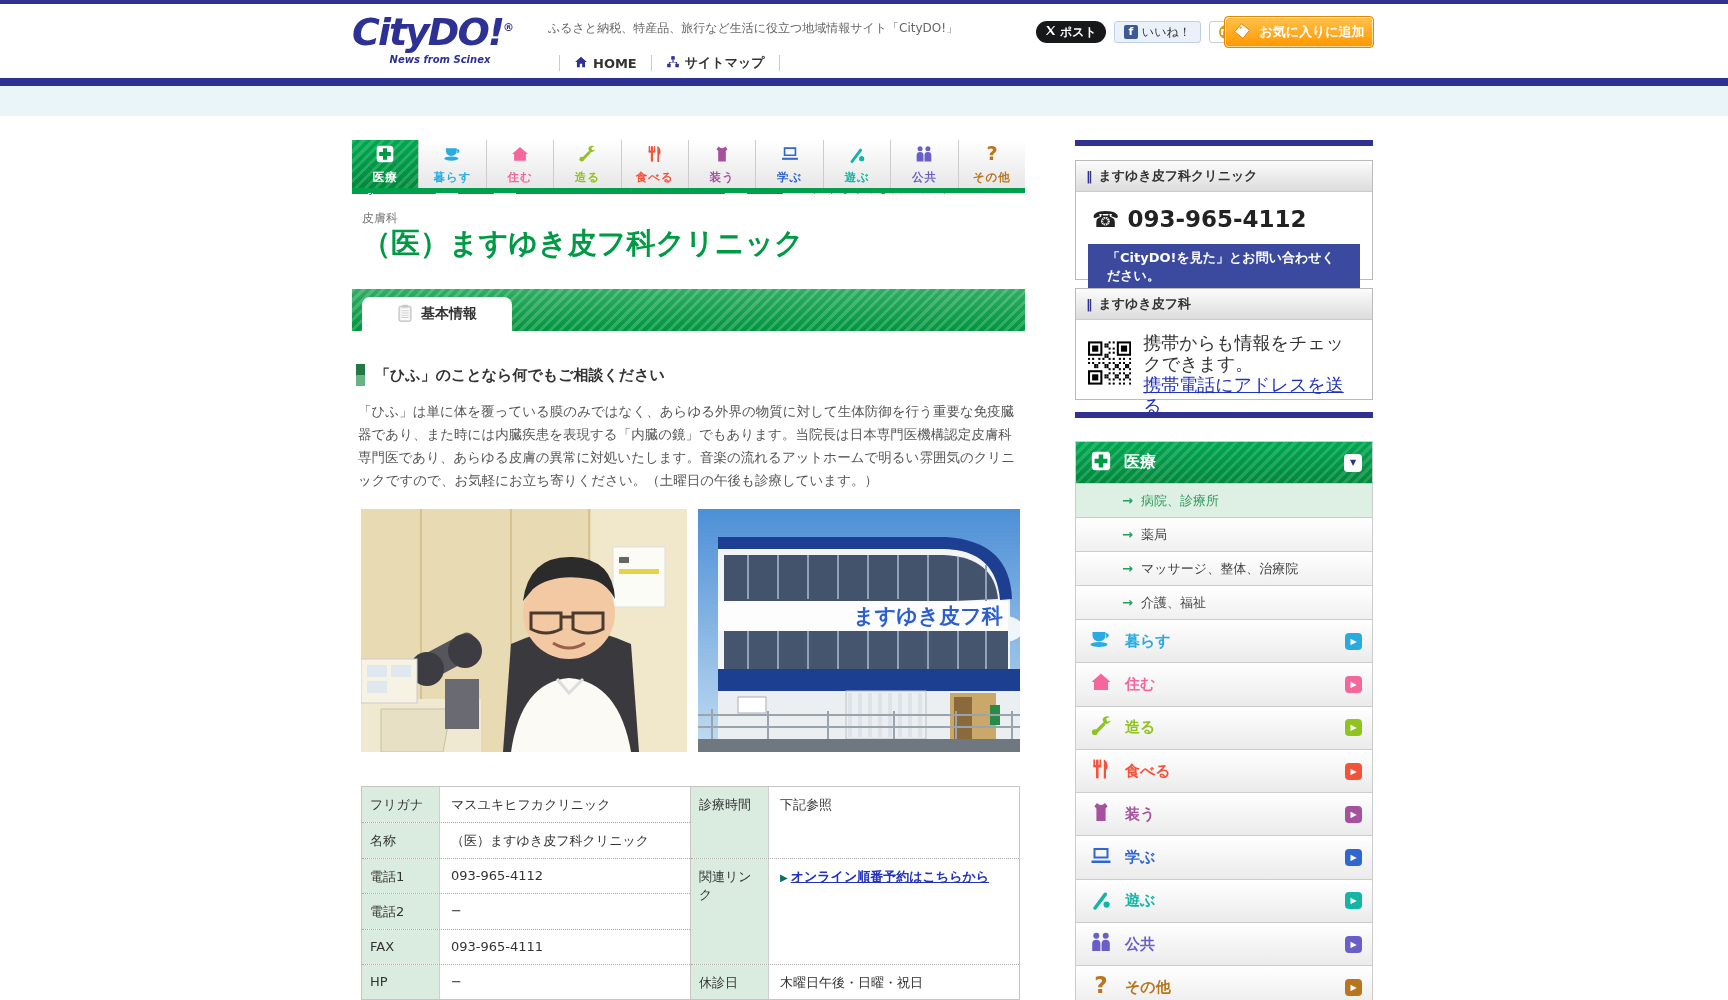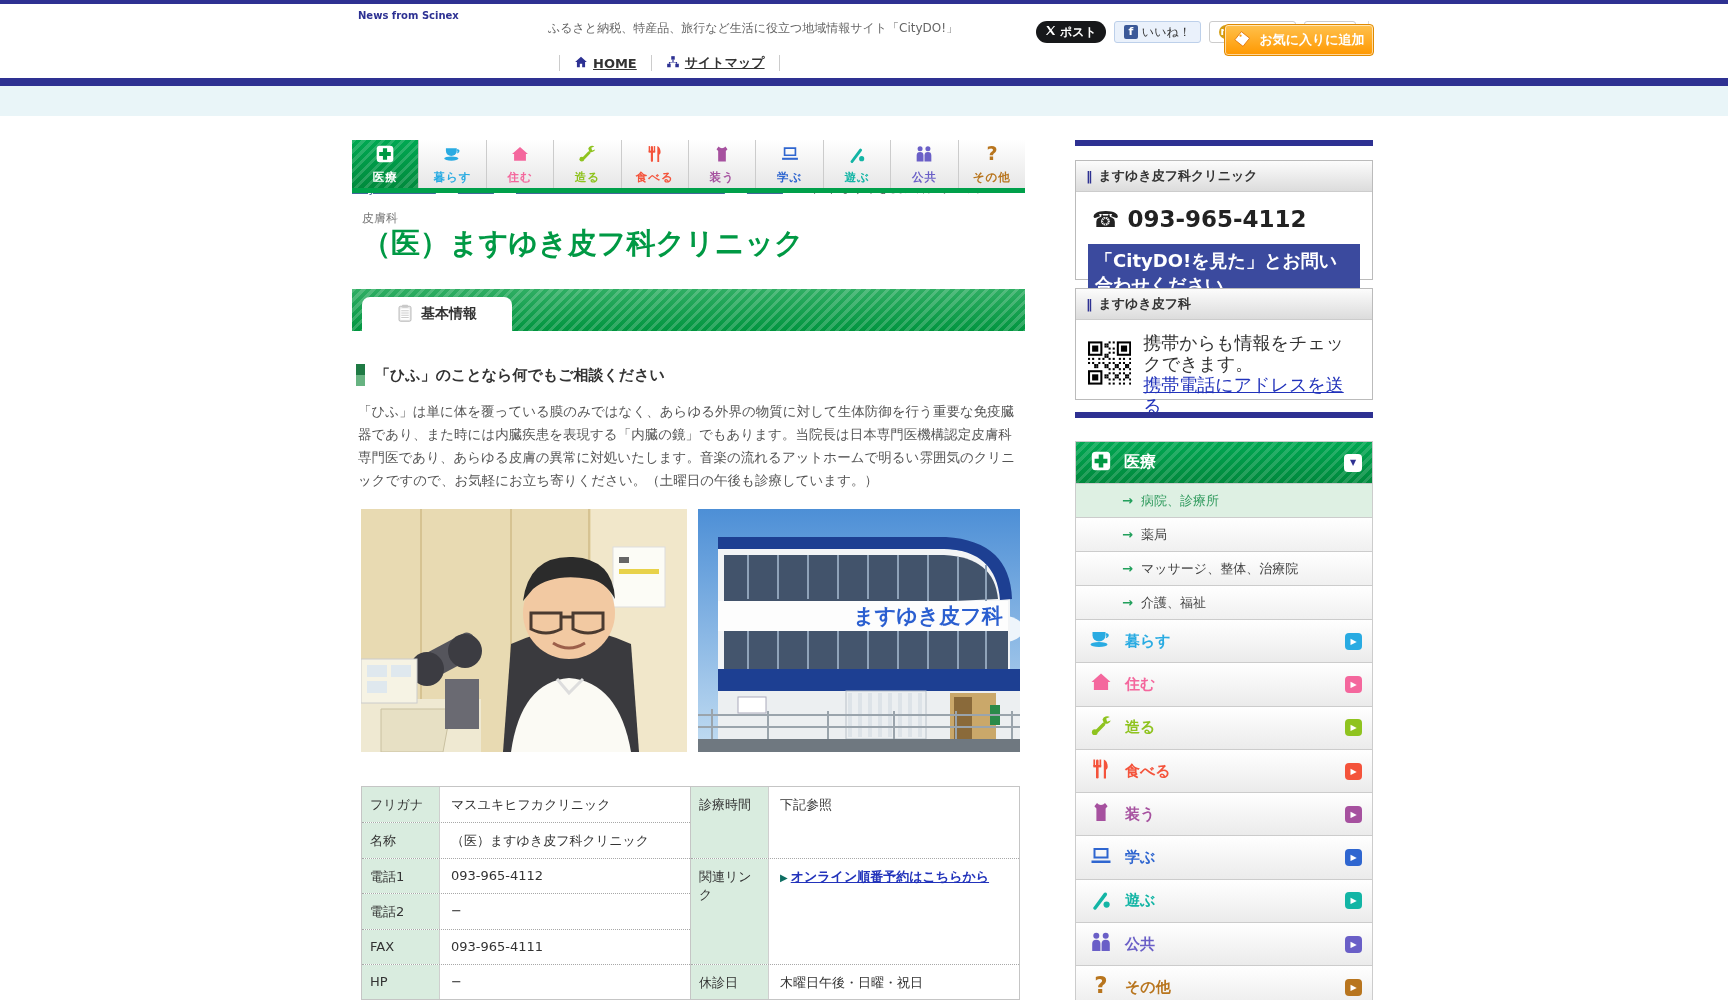--- a/index.html
+++ b/index.html
@@ -5,37 +5,37 @@
   html,body{margin:0;padding:0;}
   body{width:1728px;height:1000px;position:relative;background:#fff;overflow:hidden;
        font-family:"DejaVu Sans","Liberation Sans",sans-serif;color:#333;}
   .abs{position:absolute;}
   
   #topbar{top:0;left:0;width:1728px;height:4px;background:#2e3192;}
   #header{top:4px;left:0;width:1728px;height:74px;background:#fff;}
   #logo{left:352px;top:4px;width:170px;height:66px;cursor:pointer;}
   #logo .brand{font-size:38px;font-weight:900;font-style:italic;color:#2d3193;letter-spacing:-2px;line-height:40px;}
   #logo .brand sup{font-size:11px;}
-  #logo .sub{font-size:10px;font-weight:bold;color:#2d3193;margin-top:2px;margin-left:6px;}
+  #logo .sub{font-size:10px;font-weight:bold;font-style:italic;color:#2d3193;margin-top:2px;margin-left:6px;text-align:center;}
   #tagline{left:548px;top:16px;font-size:12px;color:#666;}
-  #hnav{left:545px;top:50px;display:flex;align-items:center;font-size:13px;font-weight:bold;color:#333;text-decoration:underline;}
+  #hnav{left:545px;top:50px;display:flex;align-items:center;font-size:13px;font-weight:bold;color:#333;}
   #hnav .sep{width:1px;height:16px;background:#ccc;margin:0 14px;}
   .hnav-item{display:flex;align-items:center;gap:5px;cursor:pointer;}
   
   #social{left:1036px;top:16px;display:flex;align-items:center;gap:8px;height:24px;}
   .sbtn{display:flex;align-items:center;gap:4px;font-size:12px;height:22px;padding:0 9px;border-radius:3px;box-sizing:border-box;cursor:pointer;}
   #btn-xpost{background:#17181a;color:#fff;border-radius:11px;font-weight:bold;}
   #btn-fb{background:#eaf1fb;border:1px solid #bdd0ea;color:#333;}
   #btn-fb .fbox{width:14px;height:14px;background:#3b5998;color:#fff;border-radius:2px;font-size:11px;font-weight:bold;text-align:center;line-height:14px;}
   #btn-mixi{background:#fff;border:1px solid #ccc;color:#333;}
   #btn-mixi .mcirc{width:14px;height:14px;background:#d4a017;color:#fff;border-radius:50%;font-size:10px;font-weight:bold;text-align:center;line-height:14px;}
   #btn-gp{background:#fff;border:1px solid #ccc;color:#444;}
   #btn-gp .g{color:#dd4b39;font-weight:bold;font-size:15px;}
   #social .vsep{width:1px;height:22px;background:#ddd;margin-left:4px;}
-  #fav-btn{left:1224px;top:20px;width:148px;height:30px;background:linear-gradient(#ffc14d,#ff9800);
+  #fav-btn{left:1224px;top:12px;width:148px;height:30px;background:linear-gradient(#ffc14d,#ff9800);
            border:1px solid #e08a00;border-radius:4px;box-shadow:inset 0 0 0 1px rgba(255,255,255,.6);
            display:flex;align-items:center;justify-content:center;gap:6px;color:#fff;font-size:13px;font-weight:bold;cursor:pointer;}
   
   #bluebar{top:78px;left:0;width:1728px;height:8px;background:#2e3192;}
   #crumbrow{top:86px;left:0;width:1728px;height:30px;background:#e9f5f8;}
   #breadcrumb{left:352px;top:94px;font-size:12px;color:#555;}
   #breadcrumb a{color:#44679c;text-decoration:underline;cursor:pointer;}
   #breadcrumb .sep{color:#888;margin:0 6px;}
   #region-select{right:356px;top:91px;position:absolute;font-size:12px;height:21px;}
   
@@ -72,21 +72,21 @@
   .tval .mk{color:#0d6e62;font-size:10px;margin-right:3px;}
   
   #sidebar{left:1075px;top:140px;width:298px;height:860px;}
   .navybar{position:absolute;left:0;width:298px;height:6px;background:#2e3192;}
   .sbox{position:absolute;left:0;width:298px;background:#fff;border:1px solid #bbb;box-sizing:border-box;}
   .sbox-h{height:30px;background:linear-gradient(#fcfcfc,#dcdcdc);border-bottom:1px solid #ccc;
           display:flex;align-items:center;padding-left:10px;font-size:13px;font-weight:bold;color:#333;gap:6px;}
   .sbox-h .dbar{color:#2e3192;font-weight:bold;}
   #phone-line{display:flex;align-items:center;gap:8px;margin:14px 0 8px 16px;font-size:23px;font-weight:bold;color:#222;}
   #phone-line .ph{font-size:22px;}
-  #phone-note{margin:12px 12px;background:#3b4a9e;color:#fff;font-size:18px;font-weight:bold;padding:5px 7px;}
+  #phone-note{margin:12px 12px;background:#3b4a9e;color:#fff;font-size:13px;font-weight:bold;padding:5px 19px;}
   #mobile-body{display:flex;gap:12px;padding:12px;}
   #mobile-text{font-size:18px;color:#333;line-height:21px;}
   #mobile-text a{color:#2233bb;text-decoration:underline;cursor:pointer;}
   #menu{position:absolute;left:0;top:301px;width:298px;border:1px solid #ccc;box-sizing:border-box;}
   #menu-head{height:41px;background:repeating-linear-gradient(135deg,rgba(255,255,255,.15) 0 3px,rgba(255,255,255,0) 3px 7px),linear-gradient(#00a852,#00883c);
              display:flex;align-items:center;padding:0 10px 0 14px;gap:12px;cursor:pointer;}
   #menu-head .mlabel{color:#fff;font-size:16px;font-weight:bold;flex:1;}
   #menu-head .ddbtn{width:18px;height:18px;background:#fff;border-radius:4px;font-size:8px;color:#2e3192;
                     display:flex;align-items:center;justify-content:center;cursor:pointer;}
   .subitem{height:33px;display:flex;align-items:center;gap:8px;padding-left:46px;font-size:13px;color:#444;
@@ -97,20 +97,21 @@
          background:linear-gradient(#ffffff,#ebebeb);border-top:1px solid #ccc;cursor:pointer;}
   .mitem .mlabel{flex:1;font-size:15px;font-weight:bold;}
   .playbtn{width:17px;height:17px;border-radius:4px;color:#fff;font-size:8px;display:flex;align-items:center;justify-content:center;}
 </style>
 </head>
 <body>
 
 <div id="topbar" class="abs"></div>
 <div id="header" class="abs">
   <div id="logo" class="abs">
+    <div class="brand"><span>CityDO!</span><sup>®</sup></div>
     <div class="sub">News from Scinex</div>
   </div>
   <div id="tagline" class="abs">ふるさと納税、特産品、旅行など生活に役立つ地域情報サイト「CityDO!」</div>
   <div id="hnav" class="abs">
     <div class="sep"></div>
     <div class="hnav-item">
       <span><svg width="14" height="14" viewBox="0 0 24 24">
             <path d="M12 3l10 9h-3v9h-5v-6h-4v6H5v-9H2z" fill="#2d3193"></path>
           </svg></span>
       <span>HOME</span>

